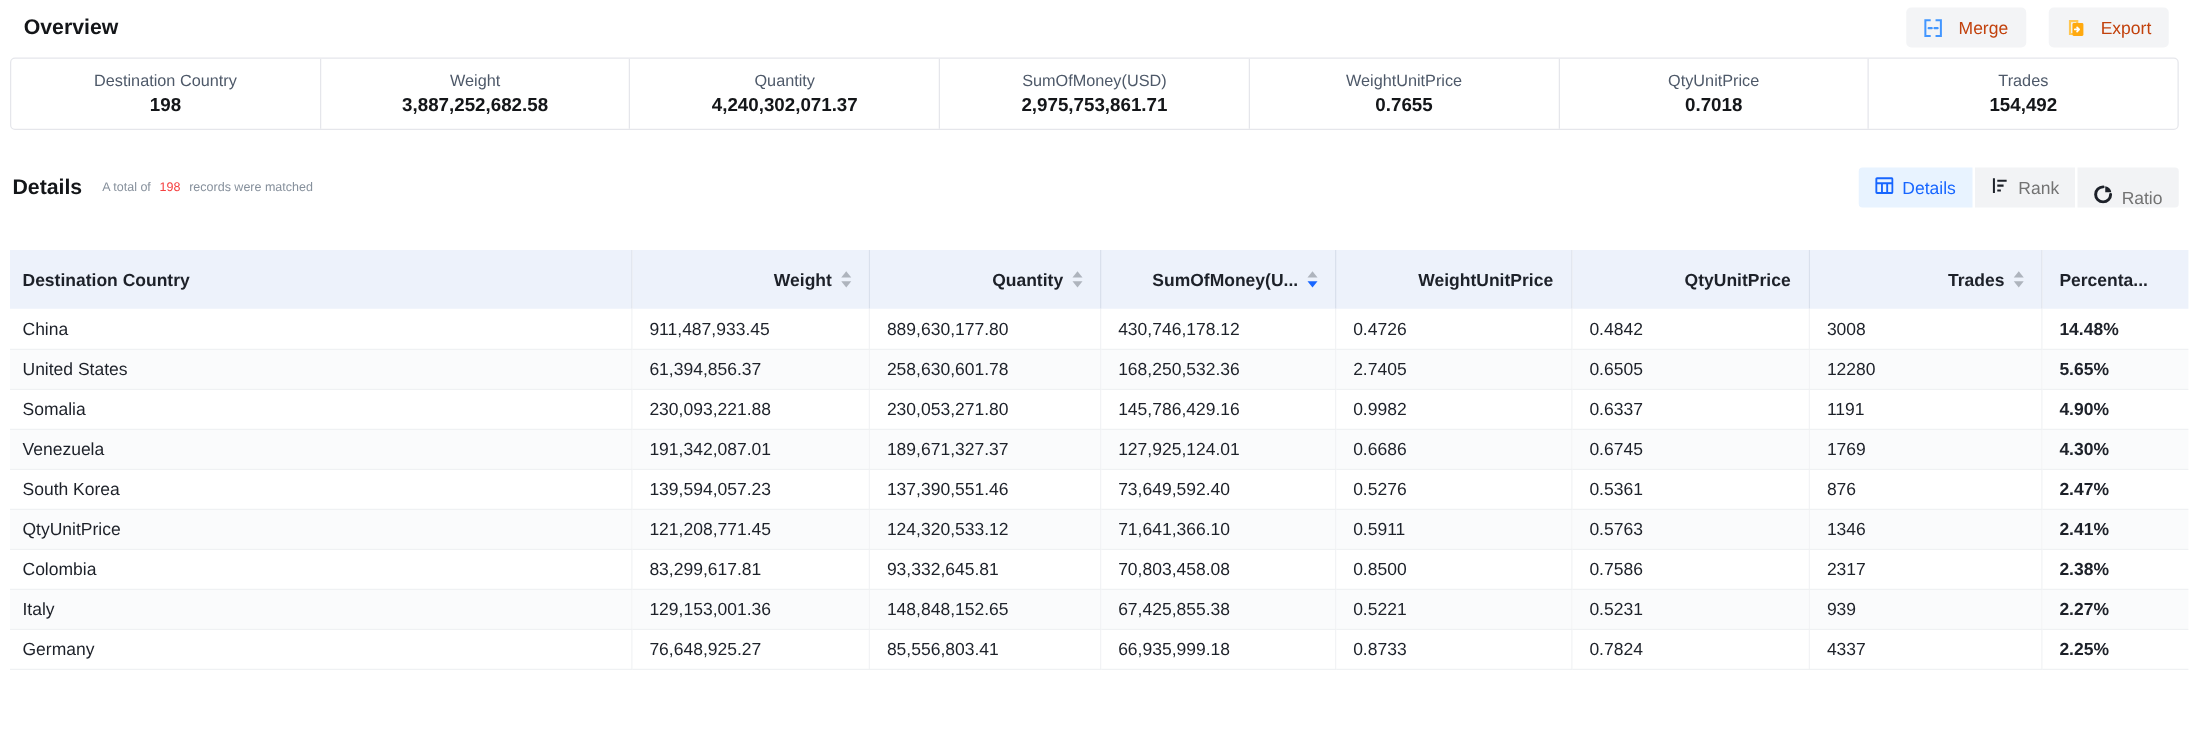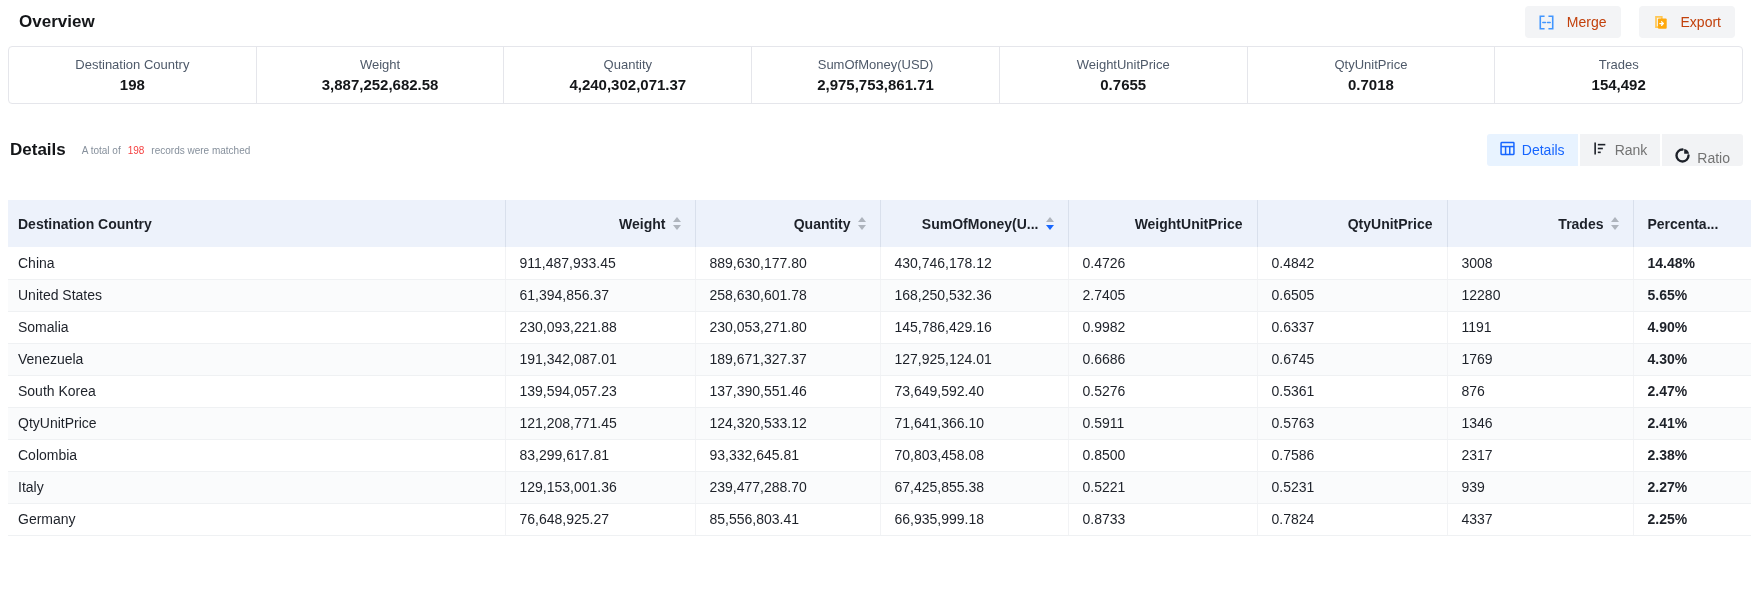--- a/index.html
+++ b/index.html
@@ -333,21 +333,21 @@
           <td class="align-right">93,332,645.81</td>
           <td class="align-right">70,803,458.08</td>
           <td class="align-right">0.8500</td>
           <td class="align-right">0.7586</td>
           <td class="align-right">2317</td>
           <td class="align-left">2.38%</td>
         </tr>
         <tr>
           <td class="align-left">Italy</td>
           <td class="align-right">129,153,001.36</td>
-          <td class="align-right">239,477,288.70</td>
+          <td class="align-right">148,848,152.65</td>
           <td class="align-right">67,425,855.38</td>
           <td class="align-right">0.5221</td>
           <td class="align-right">0.5231</td>
           <td class="align-right">939</td>
           <td class="align-left">2.27%</td>
         </tr>
         <tr>
           <td class="align-left">Germany</td>
           <td class="align-right">76,648,925.27</td>
           <td class="align-right">85,556,803.41</td>

